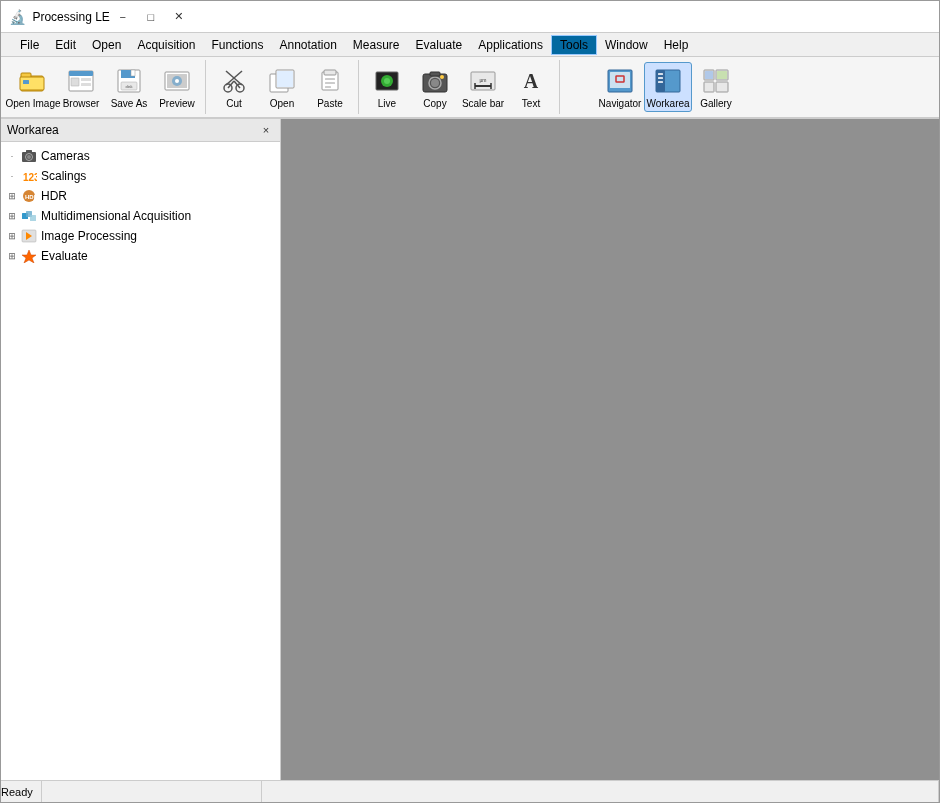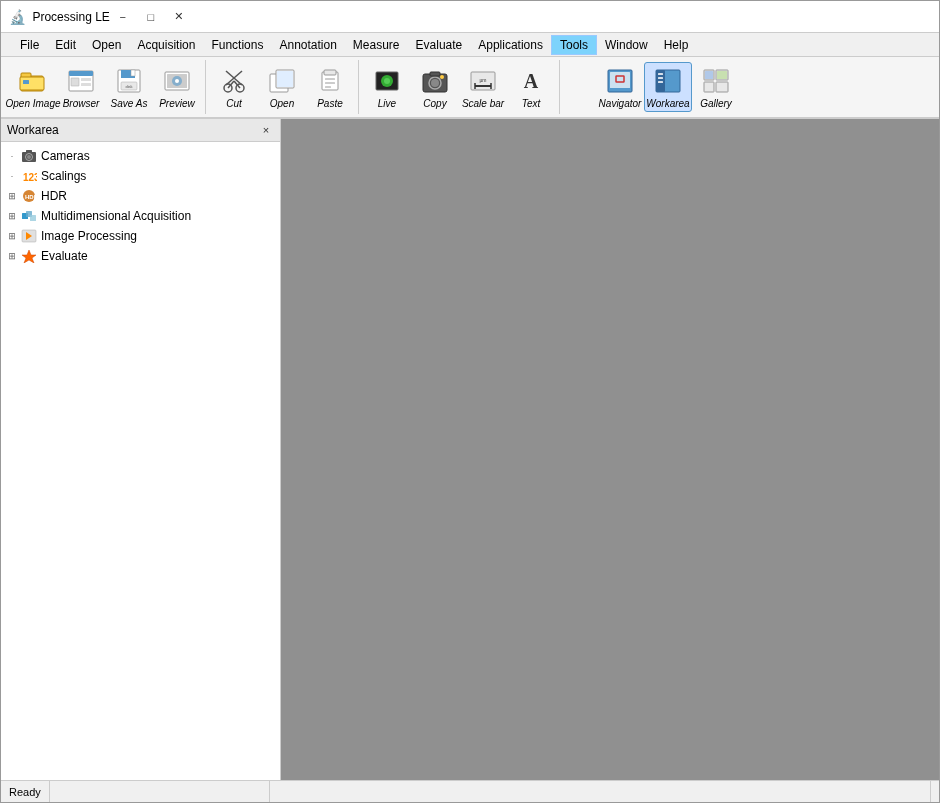--- a/index.html
+++ b/index.html
@@ -52,21 +52,21 @@
       border-bottom: 1px solid #ccc;
     }
     .menu-item {
       padding: 2px 8px;
       cursor: pointer;
       font-size: 12px;
       color: #000;
       white-space: nowrap;
     }
     .menu-item.active {
-      background: #7dd3fc;
+      background: #0369a1;
       border: 1px solid #99c9ff;
     }
 
     
     #toolbar {
       background: #f5f5f5;
       height: 62px;
       display: flex;
       align-items: center;
       padding: 2px 4px;
@@ -102,21 +102,20 @@
       align-items: center;
       justify-content: center;
       margin-bottom: 2px;
     }
     .tool-btn .label {
       font-size: 10px;
       color: #000;
       text-align: center;
       line-height: 1.1;
       white-space: nowrap;
-      font-style: italic;
     }
 
     
     #main {
       display: flex;
       flex: 1;
       overflow: hidden;
     }
 
     
@@ -188,21 +187,21 @@
       background: #909090;
     }
 
     
     #status-bar {
       height: 22px;
       background: #f0f0f0;
       border-top: 1px solid #ccc;
       display: flex;
       align-items: center;
-      padding: 0 8px;
+      padding: 0 0;
       font-size: 11px;
       color: #000;
       gap: 20px;
     }
     .status-segment {
       border-right: 1px solid #ccc;
       padding: 0 8px;
       height: 100%;
       display: flex;
       align-items: center;

